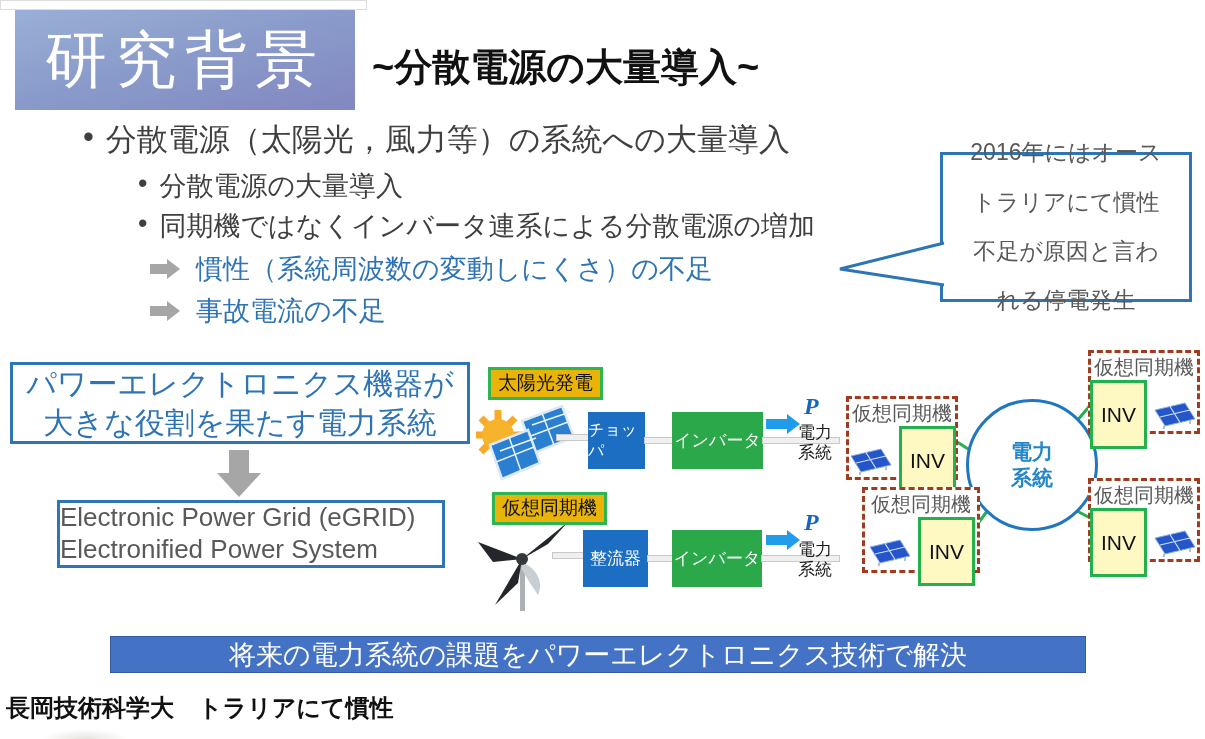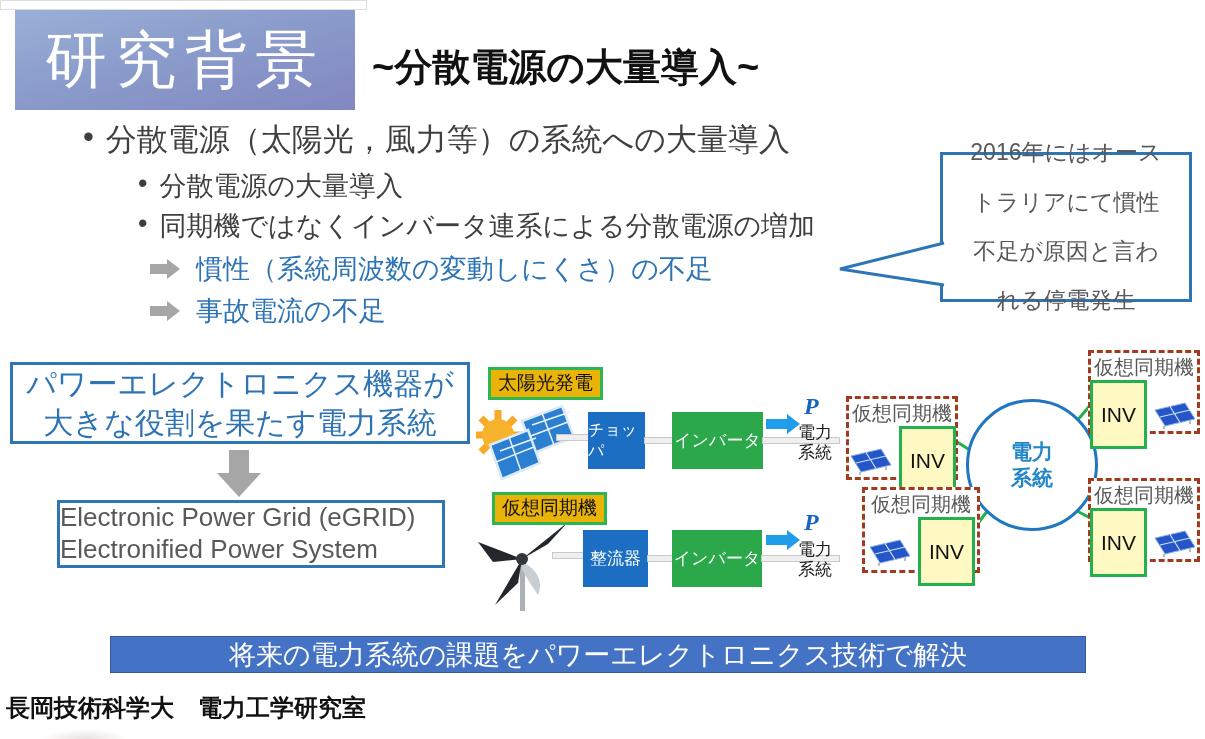--- a/index.html
+++ b/index.html
@@ -252,16 +252,16 @@
       <div class="inv-box">INV</div>
       <svg width="46" height="30" viewBox="0 0 46 30">
         <polygon points="3,10 33,3 43,19 13,26" fill="#2456c9" stroke="#8fb0e8" stroke-width="1"></polygon>
         <path d="M18,6.5 L28,22.5 M8,17 L38,10" stroke="#cfe0f5" stroke-width="1.2" fill="none"></path>
         <path d="M12,26 L12,29 M38,20 L38,24" stroke="#b9bec4" stroke-width="2"></path>
       </svg>
     </div>
   </div>
 
   <div class="banner">将来の電力系統の課題をパワーエレクトロニクス技術で解決</div>
-  <div class="footer">長岡技術科学大　電力工学研究室</div>
+  <div class="footer">長岡技術科学大　トラリアにて慣性</div>
   <div class="faint-ellipse"></div>
 
 </div>
 
 </body></html>

